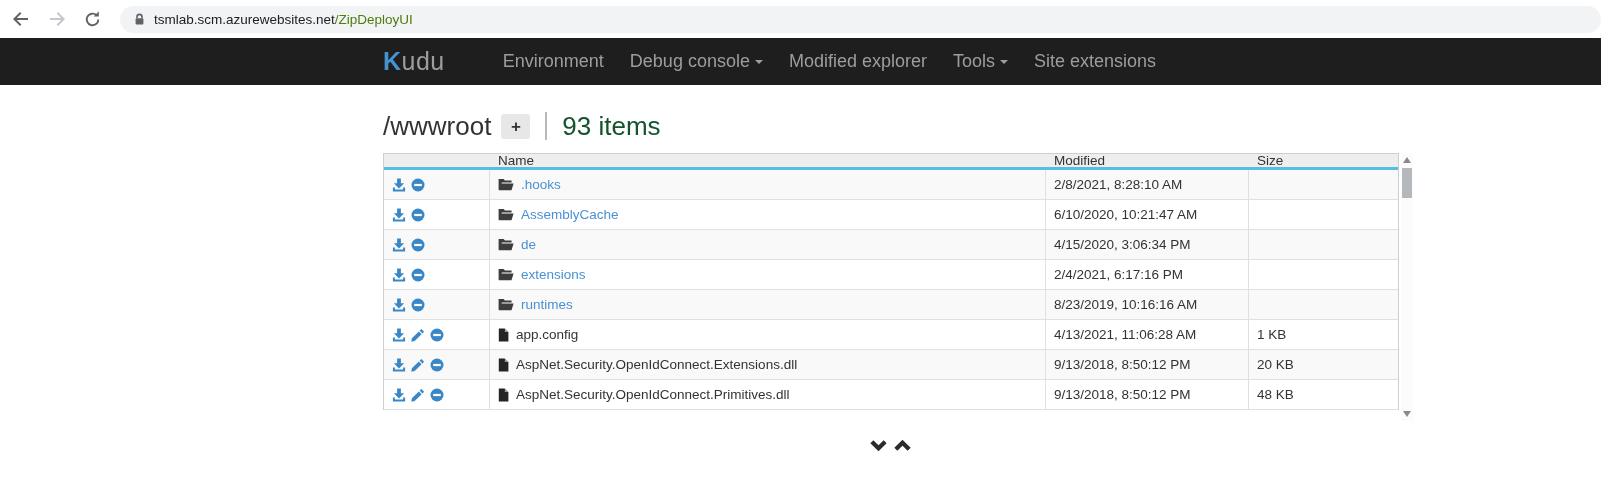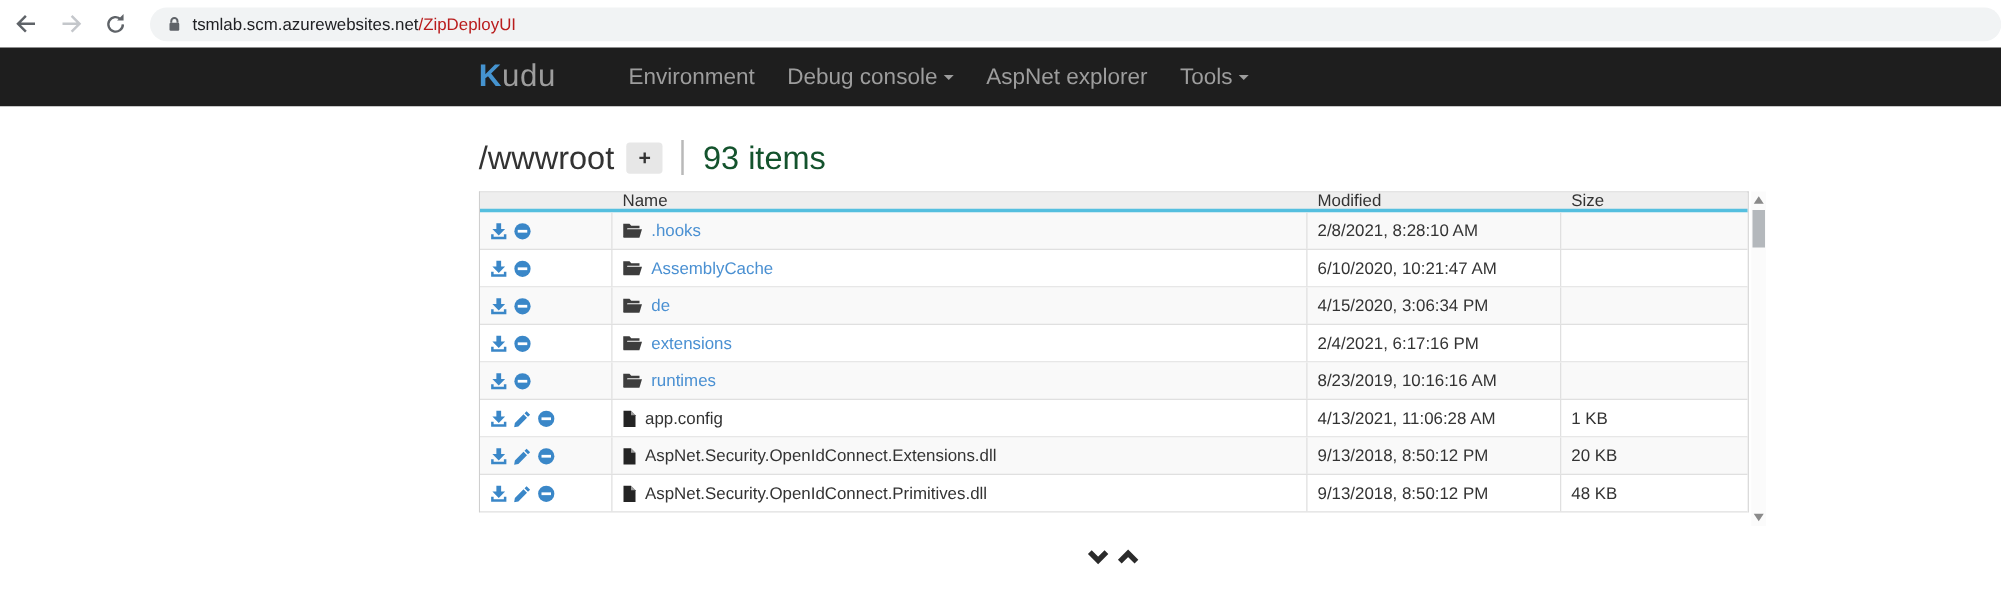--- a/index.html
+++ b/index.html
@@ -8,21 +8,21 @@
 
   
   .chrome-bar { position: absolute; left: 0; top: 0; width: 1601px; height: 38px;
     background: #fff; display: flex; align-items: center; }
   .nav-btn { width: 30px; height: 30px; display: flex; align-items: center;
     justify-content: center; margin-left: 6px; border-radius: 50%; cursor: pointer; }
   .omnibox { margin-left: 12px; height: 27px; width: 1482px; background: #f1f3f4;
     border-radius: 14px; display: flex; align-items: center; padding: 0 14px; }
   .omnibox .lock { display: flex; align-items: center; margin-right: 9px; }
   .url { font-size: 13.5px; color: #202124; white-space: nowrap; }
-  .url .path { color: #b91c1c; }
+  .url .path { color: #4d7c0f; }
 
   
   .navbar { position: absolute; left: 0; top: 38px; width: 1601px; height: 47px;
     background: #1e1e1e; }
   .navbar-inner { position: absolute; left: 383px; top: 0; height: 47px;
     display: flex; align-items: center; gap: 29px; }
   .brand { font-size: 25px; color: #9d9d9d; margin-right: 16px; text-decoration: none;
     letter-spacing: .5px; }
   .brand .k { color: #4593cf; font-weight: bold; }
   .nav-menu { display: flex; align-items: center; height: 47px; }
@@ -122,25 +122,28 @@
     <a class="brand"><span class="k">K</span><span>udu</span></a>
     <div class="nav-menu">
         <a class="nav-item">
           <span>Environment</span>
         </a>
         <a class="nav-item">
           <span>Debug console</span>
           <span class="caret"></span>
         </a>
         <a class="nav-item">
-          <span>AspNet explorer</span>
+          <span>Modified explorer</span>
         </a>
         <a class="nav-item">
           <span>Tools</span>
           <span class="caret"></span>
+        </a>
+        <a class="nav-item">
+          <span>Site extensions</span>
         </a>
       </div>
   </div>
 </div>
 
 <div class="title-row">
   <span class="path-title">/wwwroot</span>
   <button class="add-btn">+</button>
   <span class="title-sep"></span>
   <span class="items-count">93 items</span>

